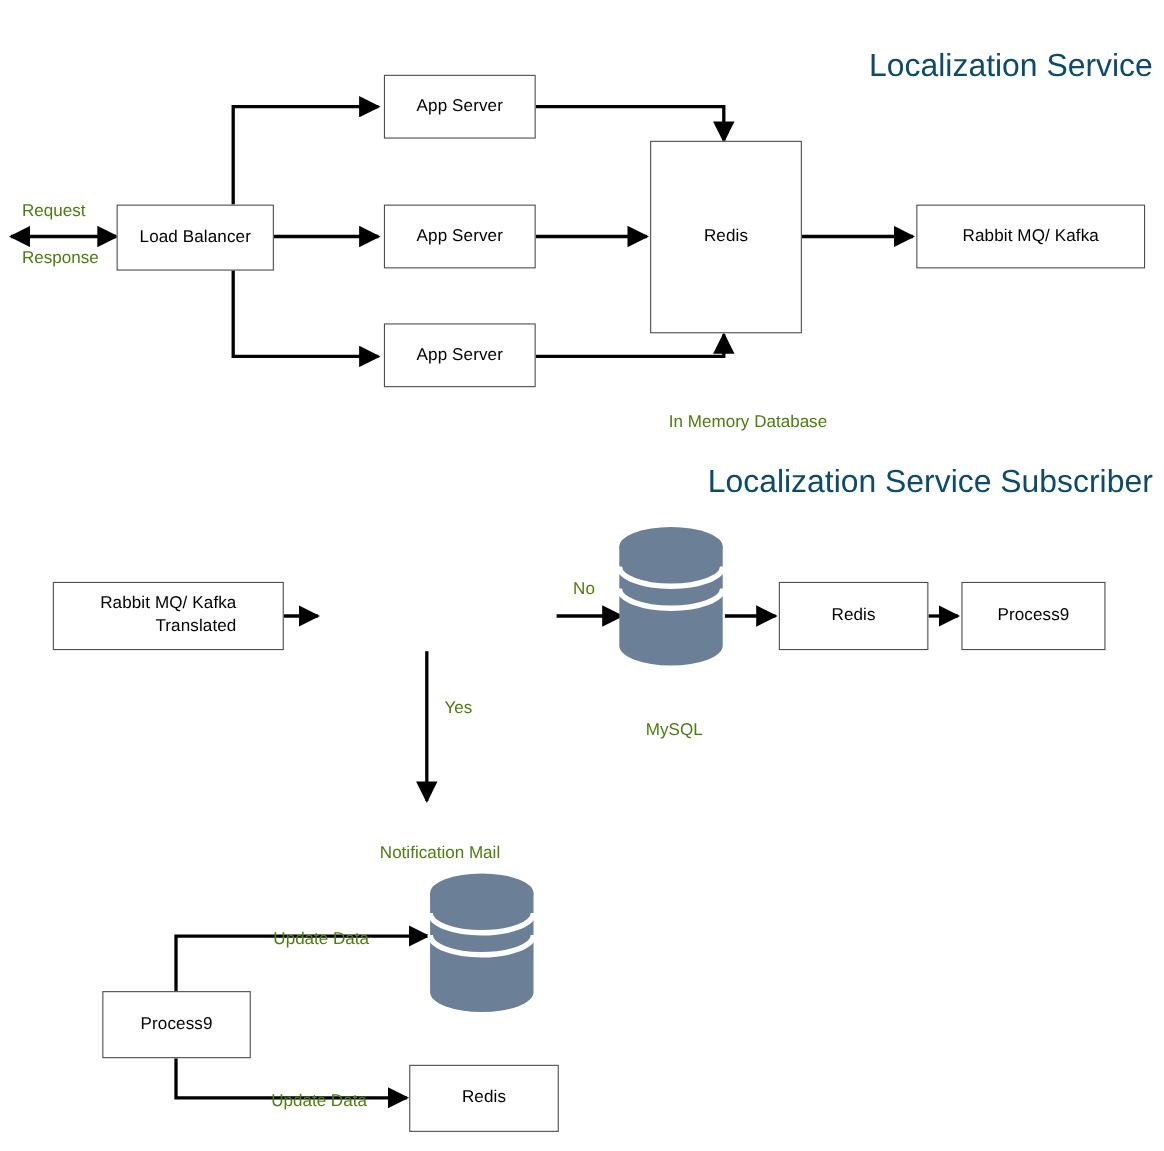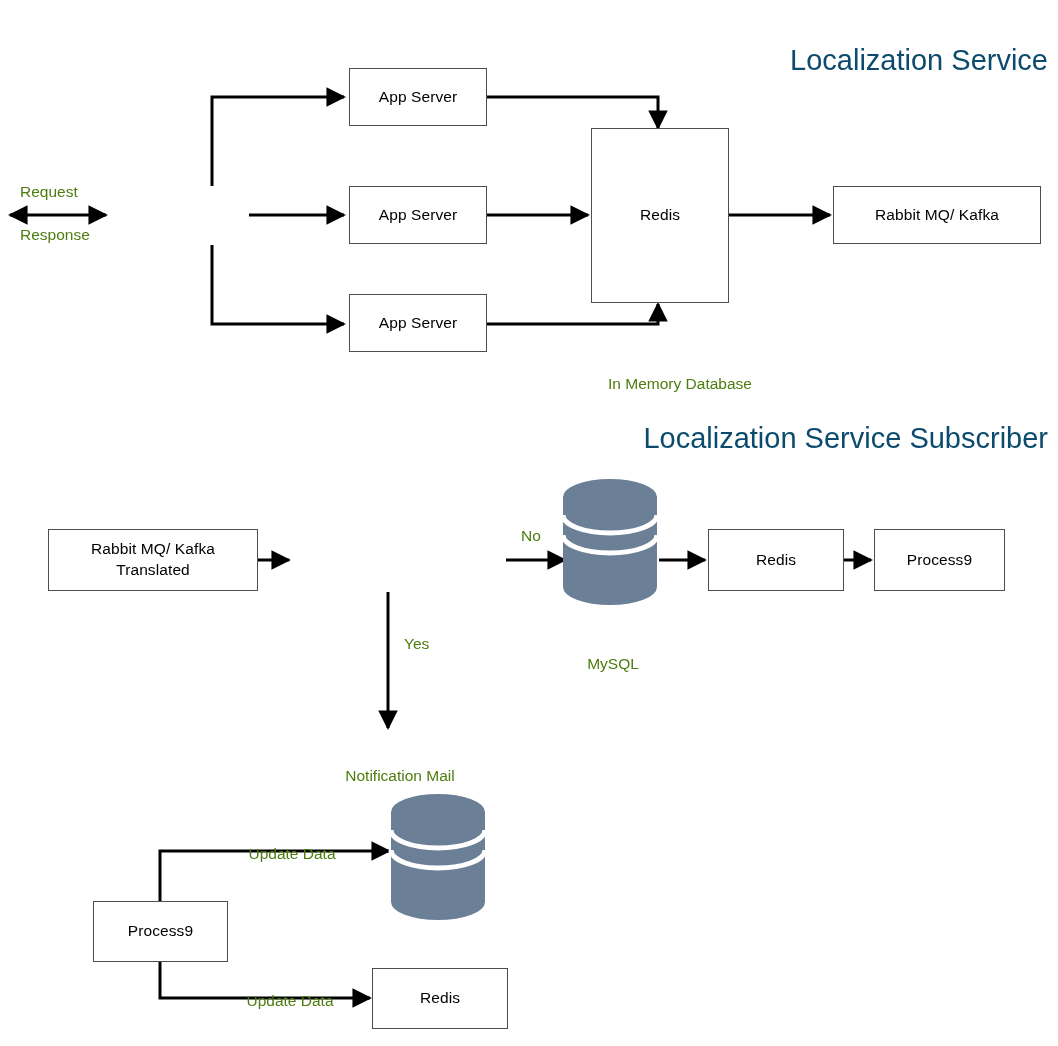--- a/index.html
+++ b/index.html
@@ -28,21 +28,21 @@
   }
   
   .node {
     position: absolute;
     box-sizing: border-box;
     background: #ffffff;
     border: 1.6px solid #4d4d4d;
     display: flex;
     align-items: center;
     justify-content: center;
-    text-align: center;
+    text-align: right;
     font-size: 15.5px;
     line-height: 1.35;
     color: #000000;
     letter-spacing: 0.1px;
   }
   .node span { display: block; }
   
   .label {
     position: absolute;
     font-size: 15.5px;
@@ -112,20 +112,23 @@
 
       <path d="M 160 962 L 160 998 L 370 998" marker-end="url(#arrow)"></path>
     </g>
   </svg>
 
   <div class="title right" style="left:1048px; top:45px;">Localization Service</div>
 
   <div class="label" style="left:20px; top:183px;">Request</div>
   <div class="label" style="left:20px; top:226px;">Response</div>
 
+  <div class="node" style="left:106px; top:186px; width:143px; height:60px;">
+    <span>Load Balancer</span>
+  </div>
 
   <div class="node" style="left:349px; top:68px; width:138px; height:58px;">
     <span>App Server</span>
   </div>
 
   <div class="node" style="left:349px; top:186px; width:138px; height:58px;">
     <span>App Server</span>
   </div>
 
   <div class="node" style="left:349px; top:294px; width:138px; height:58px;">

